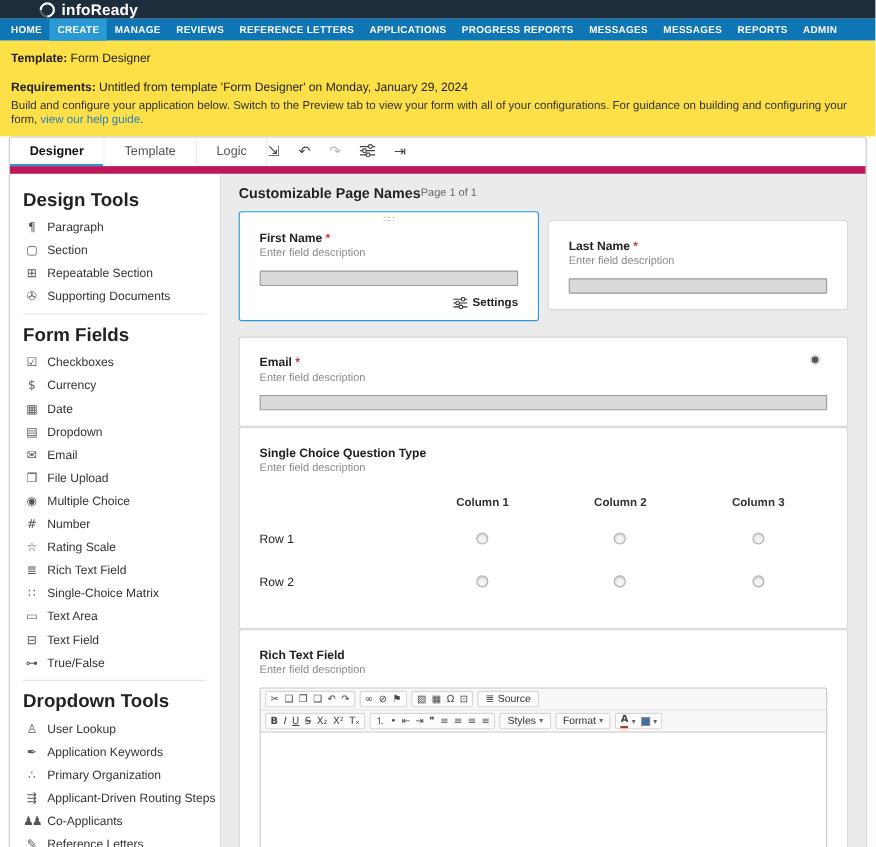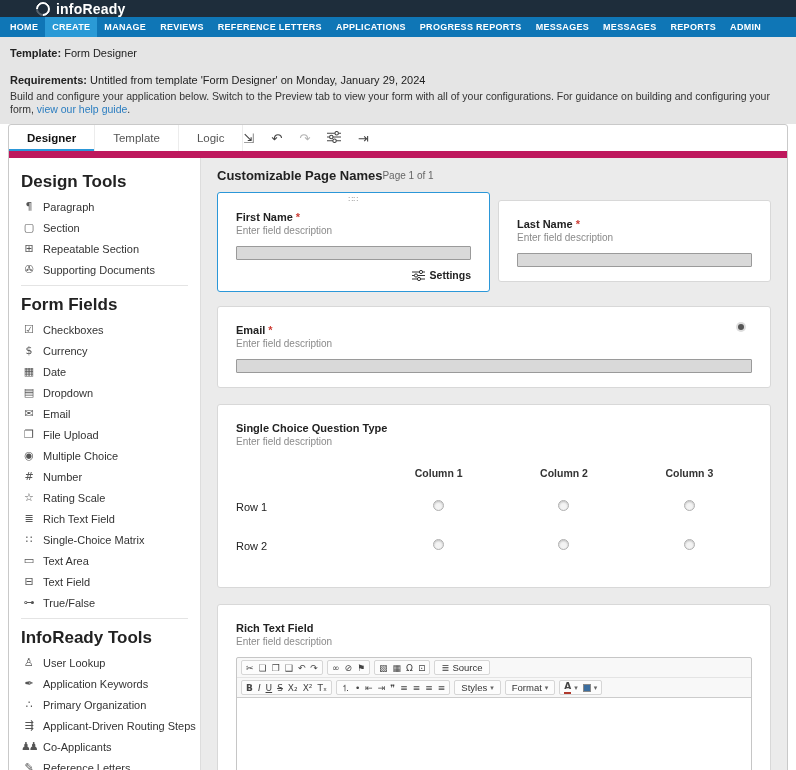--- a/index.html
+++ b/index.html
@@ -12,21 +12,21 @@
   .logo{display:flex;align-items:center;gap:6px;cursor:pointer}
   .logo-mark{width:14px;height:14px;border-radius:50%;border:2px solid #fff;border-left-color:rgba(255,255,255,.25);transform:rotate(-45deg)}
   .logo-text{color:#fff;font-size:14px;font-weight:bold;letter-spacing:.2px}
 
   
   .navbar{height:20px;background:var(--nav-bg,#0f76b6);display:flex;align-items:stretch;padding-left:3px}
   .nav-item{color:#fff;font-size:9px;font-weight:bold;padding:0 7px;display:flex;align-items:center;letter-spacing:.3px;cursor:pointer;white-space:nowrap}
   .nav-item.active{background:var(--nav-active-bg,#2a9ad6)}
 
   
-  .info{padding:10px 10px 8px;background:#e5e5e5}
+  .info{padding:10px 10px 8px;background:#fde047}
   .info-line{font-size:11px;color:#222;line-height:13px}
   .info-line.first{margin-bottom:14px}
   .info-line.req{margin-bottom:3px}
   .b{font-weight:bold}
   .small{font-size:10.5px;color:#333}
   .help-link{color:var(--link,#2a7dc0);cursor:pointer;text-decoration:none}
 
   
   .panel{margin:0 8px;border:1px solid #c9c9c9;border-radius:3px;height:650px;display:flex;flex-direction:column;overflow:hidden;background:#fff}
   .tabbar{height:33px;min-height:33px;border-bottom:7px solid #be185d;display:flex;justify-content:flex-start;align-items:stretch}
@@ -51,21 +51,21 @@
   .canvas{flex:1;background:var(--canvas-bg,#ebebeb);padding:10px 16px;overflow:hidden}
   .canvas-head{display:flex;justify-content:flex-start;align-items:center;margin-bottom:9px}
   .canvas-head h2{font-size:13px;color:#222}
   .page-ind{font-size:10px;color:#666}
 
   .card{background:#fff;border:1px solid #d8d8d8;border-radius:3px;padding:12px 18px 14px;position:relative}
   .field-row{display:flex;gap:8px;align-items:flex-start;margin-bottom:14px}
   .field-row .card{flex:1}
   .card.selected{border-color:var(--accent,#2b97d8);padding-top:2px;padding-bottom:10px}
   .card.plain{margin-top:8px}
-  .card.wide{margin-bottom:16px}
+  .card.wide{margin-bottom:0}
   .drag-handle{text-align:center;color:#999;font-size:8px;height:11px;line-height:10px;cursor:grab}
   .f-label{font-size:11px;margin:5px 0 2px;color:#222}
   .req-mark{color:var(--required,#cc3b33);margin-left:3px;font-weight:bold}
   .f-desc{font-size:10px;color:#8a8a8a;margin-bottom:10px}
   .f-input{height:14px;background:var(--input-bg,#d9d9d9);border:1px solid var(--input-border,#9a9a9a);border-radius:1px;cursor:text}
   .f-settings{display:flex;justify-content:flex-end;align-items:center;gap:5px;margin-top:9px;color:#222;font-size:10.5px;font-weight:bold;cursor:pointer}
   .circle-ind{position:absolute;top:17px;right:26px;width:6px;height:6px;border-radius:50%;background:#555;box-shadow:0 0 0 2px #ddd}
 
   
   .matrix-grid{display:grid;grid-template-columns:140px 1fr 1fr 1fr;margin-top:16px}
@@ -229,21 +229,21 @@
             <div class="sb-item">
               <span class="sb-icon icon">⊟</span>
               <span class="sb-label">Text Field</span>
             </div>
             <div class="sb-item">
               <span class="sb-icon icon">⊶</span>
               <span class="sb-label">True/False</span>
             </div>
           </div>
           <div class="sb-section">
-            <div class="sb-title">InfoReady Tools</div>
+            <div class="sb-title">Dropdown Tools</div>
             <div class="sb-item">
               <span class="sb-icon icon">♙</span>
               <span class="sb-label">User Lookup</span>
             </div>
             <div class="sb-item">
               <span class="sb-icon icon">✒</span>
               <span class="sb-label">Application Keywords</span>
             </div>
             <div class="sb-item">
               <span class="sb-icon icon">∴</span>

